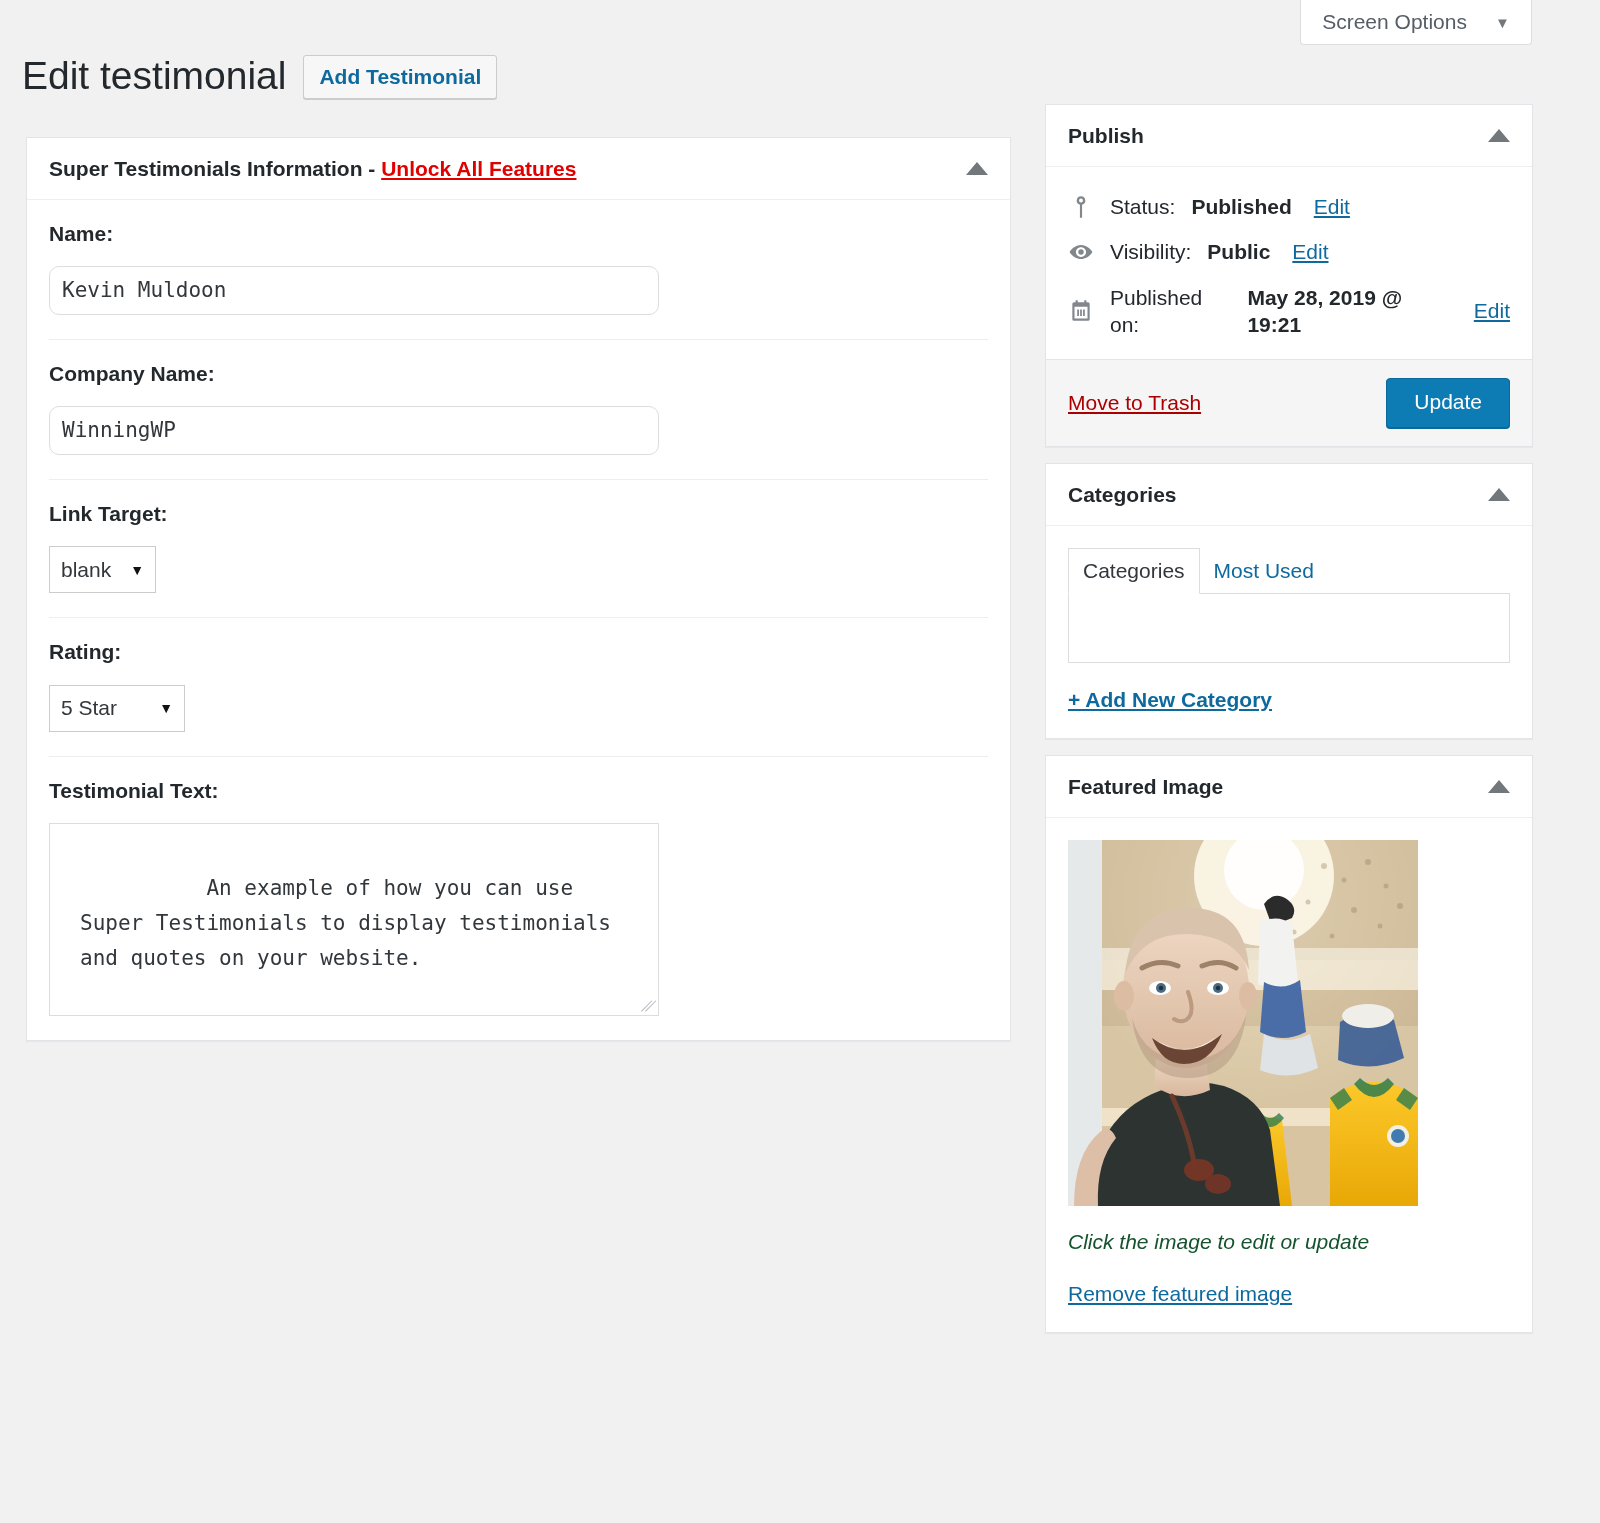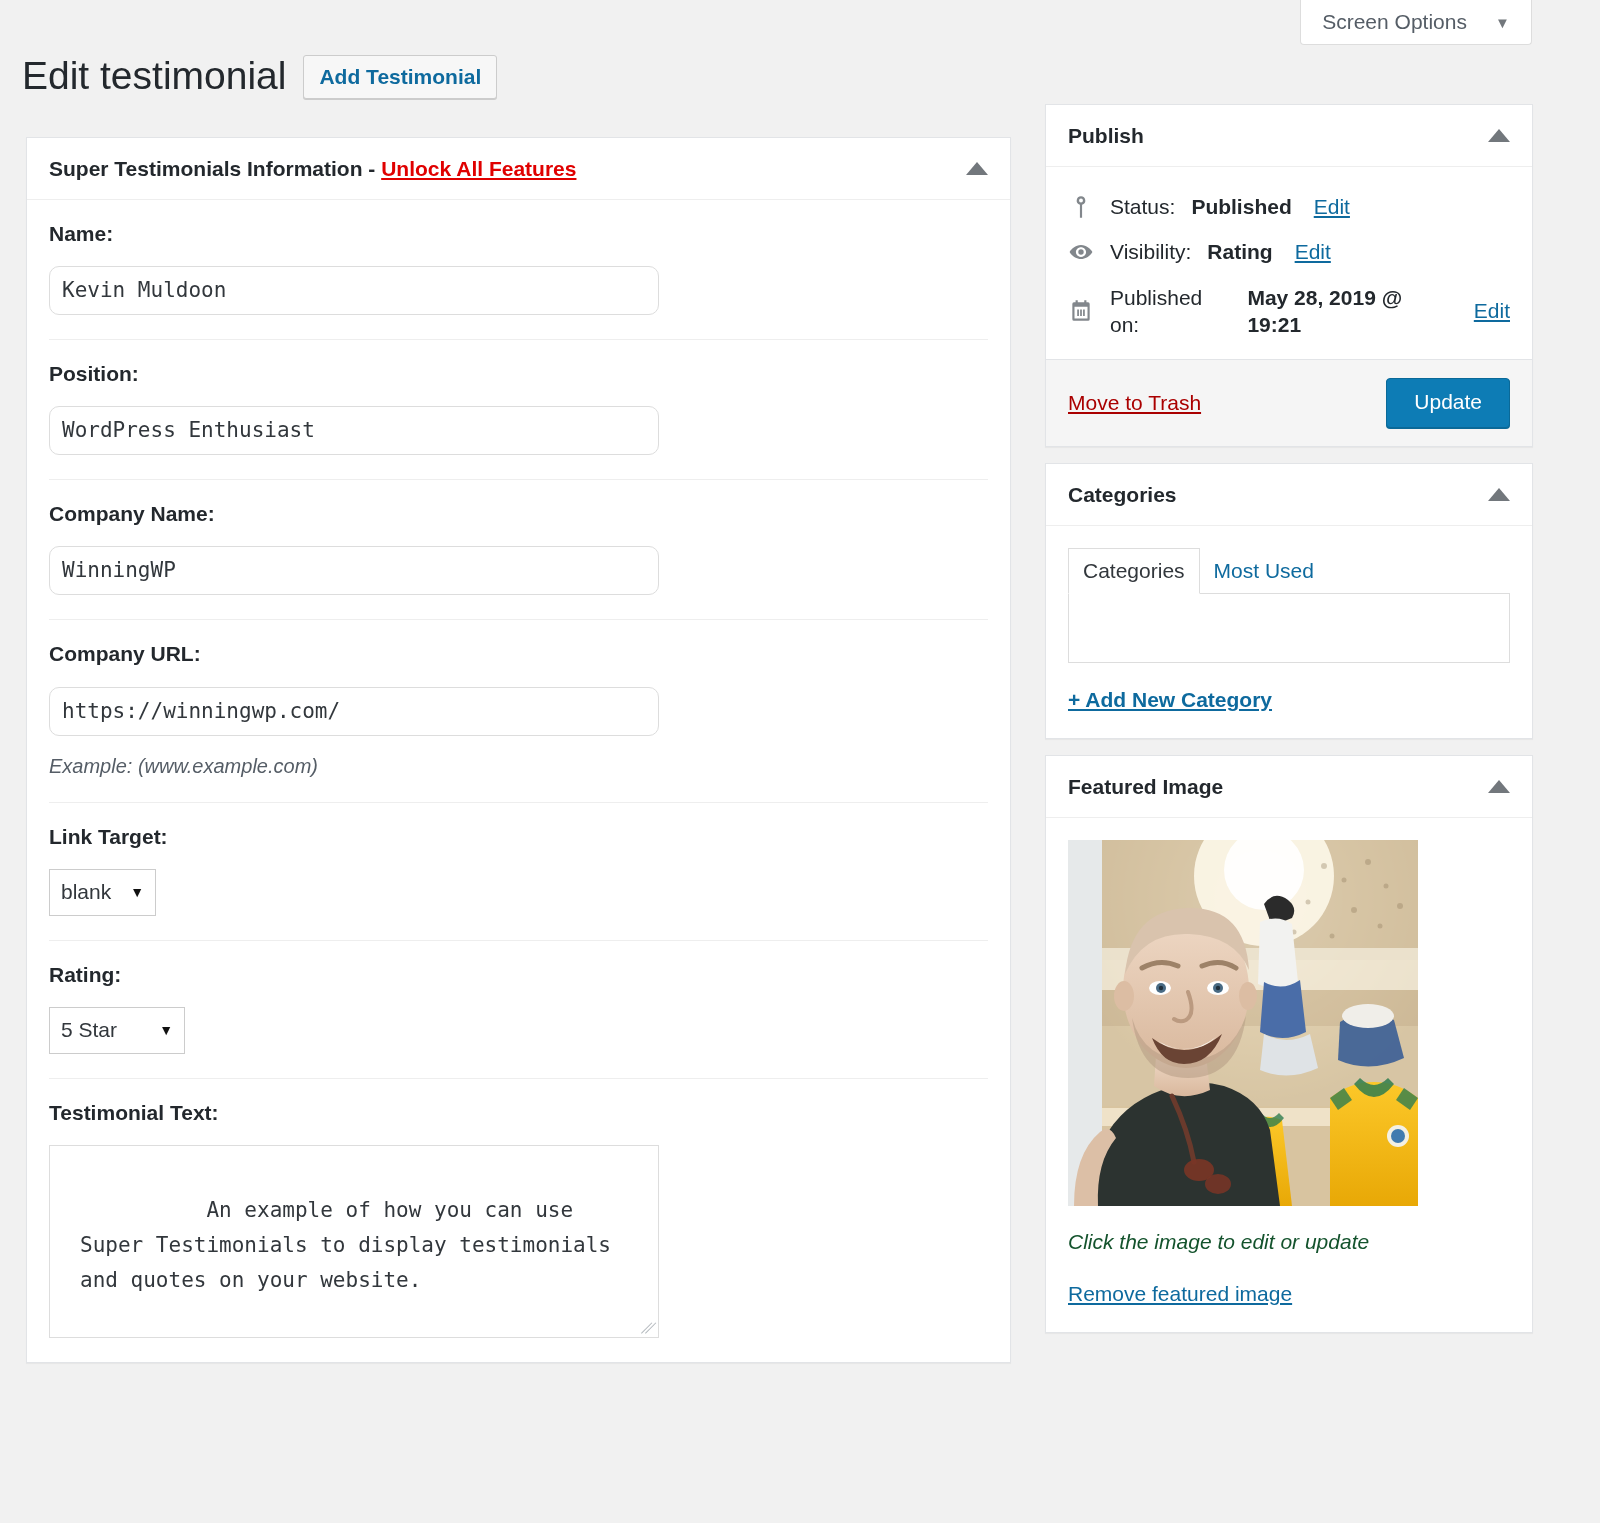--- a/index.html
+++ b/index.html
@@ -332,35 +332,26 @@
       <span class="toggle-arrow"></span>
     </div>
 
     <div id="st-body">
 
       <div class="field-row">
         <label class="field-label">Name:</label>
         <div class="text-input">Kevin Muldoon</div>
       </div>
 
-      <div class="field-row">
-        <label class="field-label">Position:</label>
-        <div class="text-input">WordPress Enthusiast</div>
-      </div>
 
       <div class="field-row">
         <label class="field-label">Company Name:</label>
         <div class="text-input">WinningWP</div>
       </div>
 
-      <div class="field-row">
-        <label class="field-label">Company URL:</label>
-        <div class="text-input">https://winningwp.com/</div>
-        <div class="help-text">Example: (www.example.com)</div>
-      </div>
 
       <div class="field-row">
         <label class="field-label">Link Target:</label>
         <div class="select-box w-link">
           <span>blank</span>
           <span class="caret">▼</span>
         </div>
       </div>
 
       <div class="field-row">
@@ -400,21 +391,21 @@
         <span>Status:</span>
         <b>Published</b>
         <span class="edit-link">Edit</span>
       </div>
 
       <div class="publish-row">
         <svg class="wp-icon" viewBox="0 0 24 24" fill="currentColor" aria-hidden="true">
           <path d="M12 5.5C6.9 5.5 2.9 9.2 1.5 12c1.4 2.8 5.4 6.5 10.5 6.5S21.1 14.8 22.5 12C21.1 9.2 17.1 5.5 12 5.5zm0 11c-2.6 0-4.7-2-4.7-4.5S9.4 7.5 12 7.5s4.7 2 4.7 4.5-2.1 4.5-4.7 4.5zm0-7a2.5 2.5 0 1 0 0 5 2.5 2.5 0 0 0 0-5z"></path>
         </svg>
         <span>Visibility:</span>
-        <b>Rating</b>
+        <b>Public</b>
         <span class="edit-link">Edit</span>
       </div>
 
       <div class="publish-row">
         <svg class="wp-icon" viewBox="0 0 24 24" fill="currentColor" aria-hidden="true">
           <path d="M7 2v2H5.5A1.5 1.5 0 0 0 4 5.5v14A1.5 1.5 0 0 0 5.5 21h13a1.5 1.5 0 0 0 1.5-1.5v-14A1.5 1.5 0 0 0 18.5 4H17V2h-2v2H9V2H7zm11 6v11H6V8h12zM8.5 10.5v6h1.6v-6H8.5zm2.7 0v6h1.6v-6h-1.6zm2.7 0v6h1.6v-6h-1.6z"></path>
         </svg>
         <span>Published on:</span>
         <b>May 28, 2019 @ 19:21</b>
         <span class="edit-link">Edit</span>

